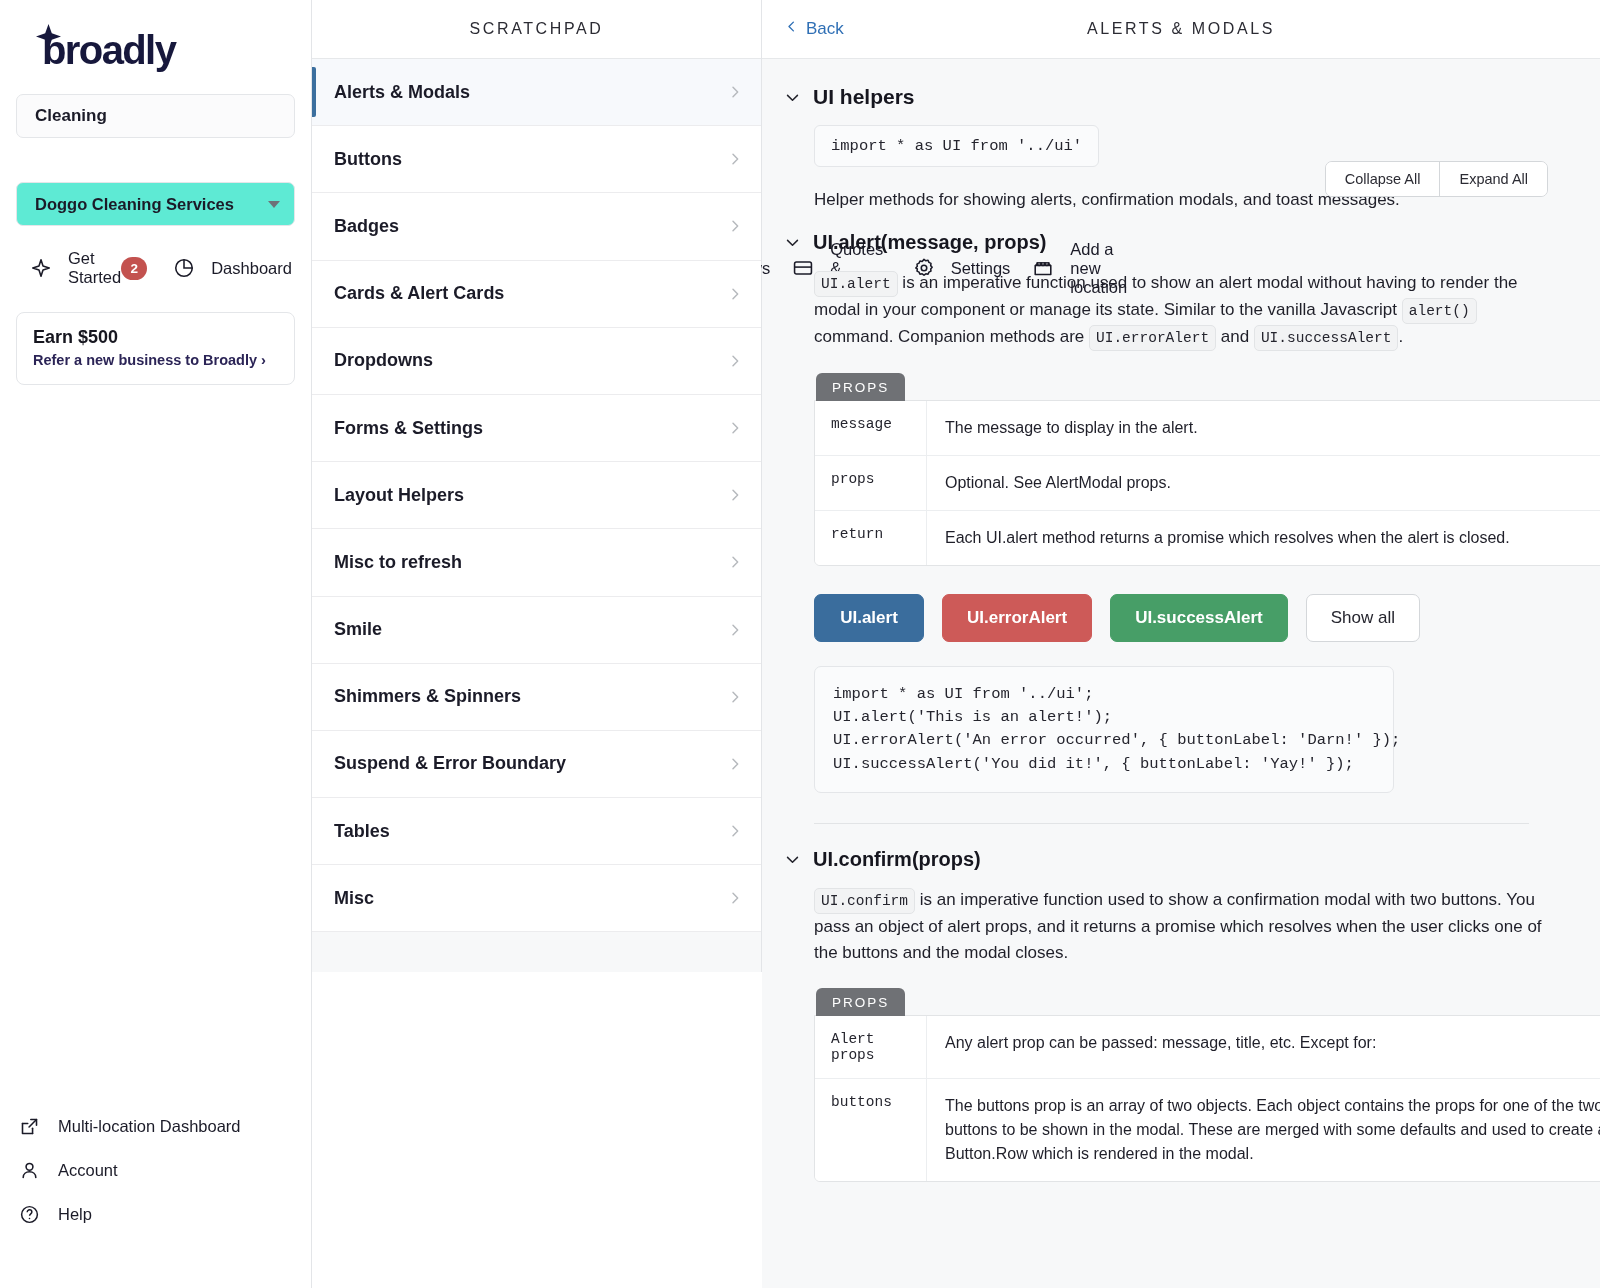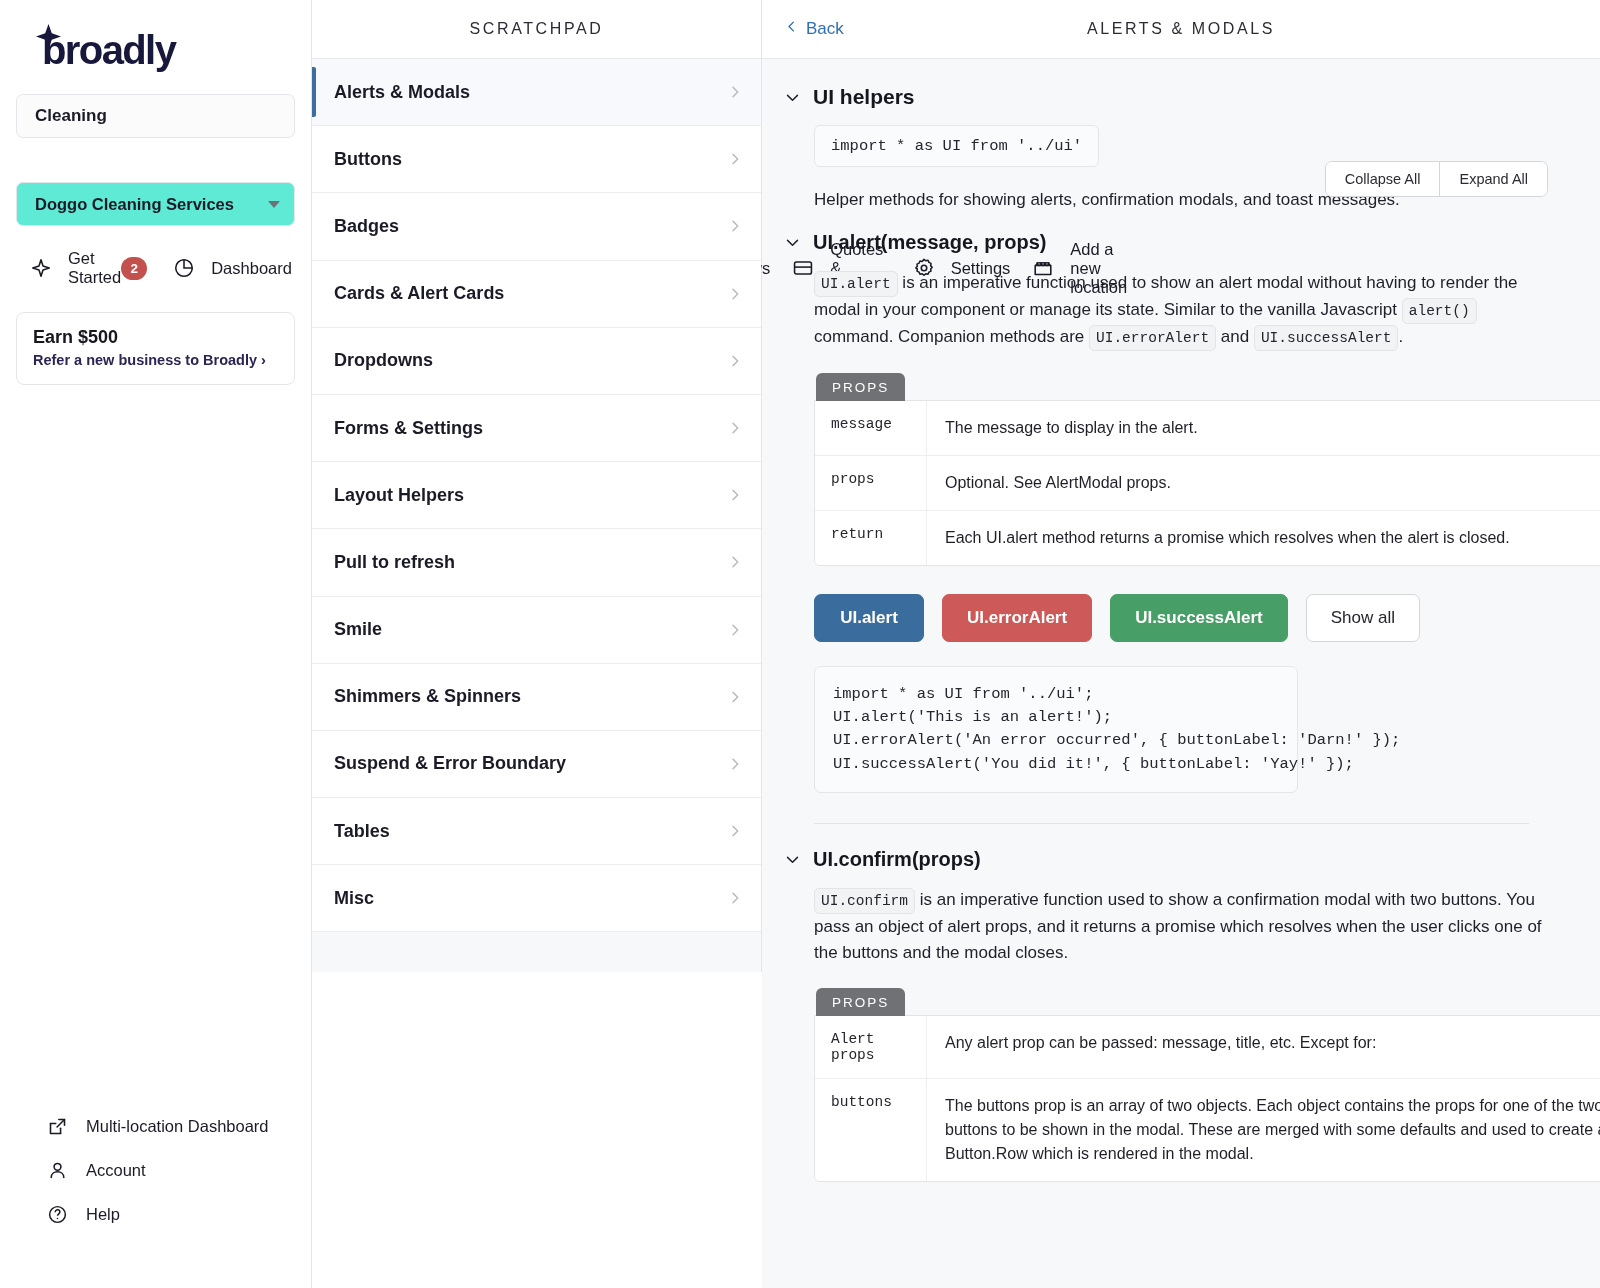--- a/index.html
+++ b/index.html
@@ -100,21 +100,21 @@
   .earn-title { font-size: 18px; font-weight: 700; color: #16161f; }
   .earn-sub {
     font-size: 14.5px; font-weight: 600;
     color: #2b2456;
     margin-top: 4px;
     cursor: pointer;
   }
 
   .sidebar-footer {
     position: absolute;
-    left: 32px; right: 16px; bottom: 52px;
+    left: 4px; right: 16px; bottom: 52px;
     display: flex; flex-direction: column;
   }
   .foot-item {
     height: 44px; display: flex; align-items: center;
     cursor: pointer; padding-left: 12px;
   }
   .foot-icon {
     width: 26px; height: 26px; margin-right: 16px;
     display: flex; align-items: center; justify-content: center;
     color: #1b1b28; flex-shrink: 0;
@@ -304,21 +304,21 @@
     min-width: 110px;
     text-align: center;
   }
   .ui-btn.blue   { background: #3a6d9d; border-color: #3a6d9d; }
   .ui-btn.red    { background: #cd5a58; border-color: #cd5a58; }
   .ui-btn.green  { background: #479e67; border-color: #479e67; }
   .ui-btn.ghost  { background: #fff; color: #25252e; border-color: #d4d7da; font-weight: 400; }
 
   .code-block {
     margin-top: 24px; margin-left: 30px;
-    width: 484px;
+    width: 580px;
     border: 1px solid #e4e6e9;
     background: #fafbfc;
     border-radius: 7px;
     padding: 16px 18px;
     font-family: "Liberation Mono", monospace;
     font-size: 15.5px;
     line-height: 1.5;
     color: #25252e;
     white-space: pre;
   }
@@ -554,21 +554,21 @@
       <div class="scratch-item">
         <span class="scratch-label">Layout Helpers</span>
         <span class="chev">
             <svg width="16" height="16" viewBox="0 0 24 24" fill="none" stroke="currentColor" stroke-width="2.2" stroke-linecap="round" stroke-linejoin="round">
               <path d="M9 5 l7 7 -7 7"></path>
             </svg>
           </span>
       </div>
 
       <div class="scratch-item">
-        <span class="scratch-label">Pull to refresh</span>
+        <span class="scratch-label">Misc to refresh</span>
         <span class="chev">
             <svg width="16" height="16" viewBox="0 0 24 24" fill="none" stroke="currentColor" stroke-width="2.2" stroke-linecap="round" stroke-linejoin="round">
               <path d="M9 5 l7 7 -7 7"></path>
             </svg>
           </span>
       </div>
 
       <div class="scratch-item">
         <span class="scratch-label">Smile</span>
         <span class="chev">

